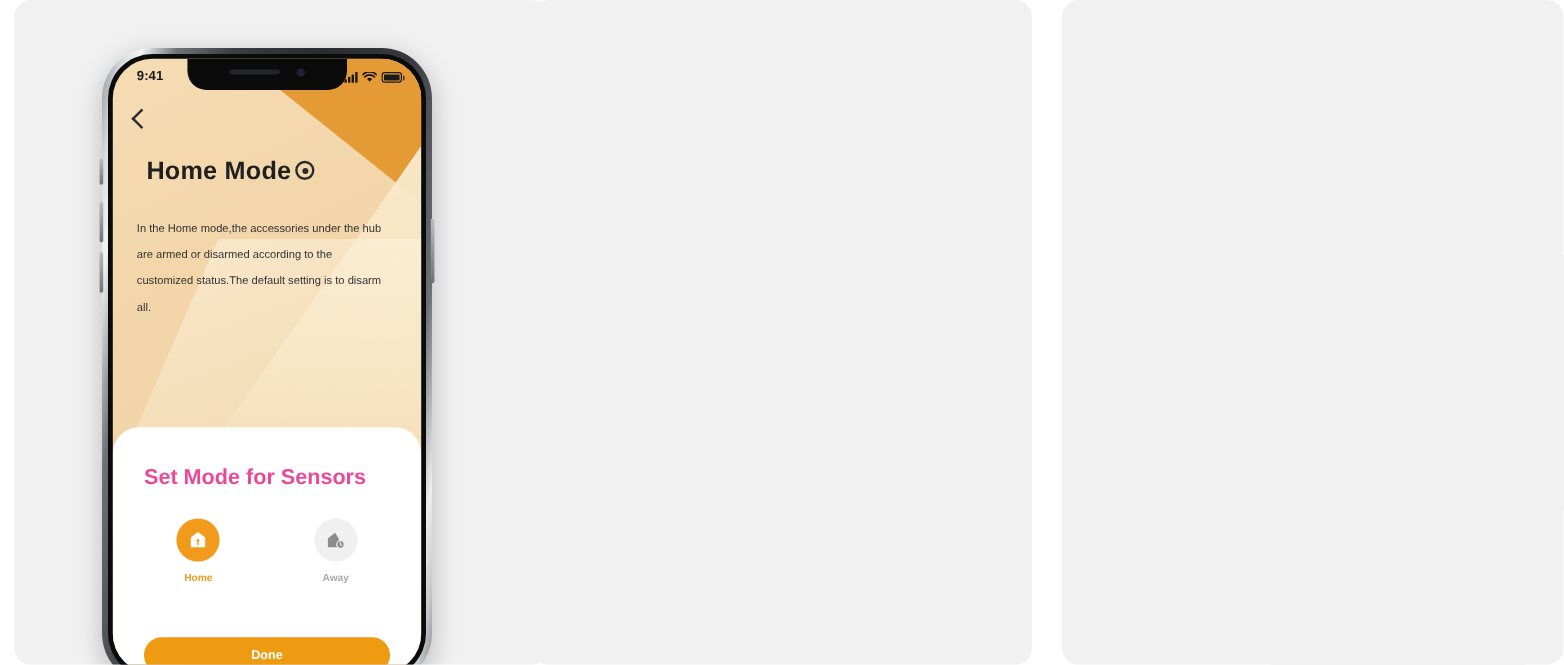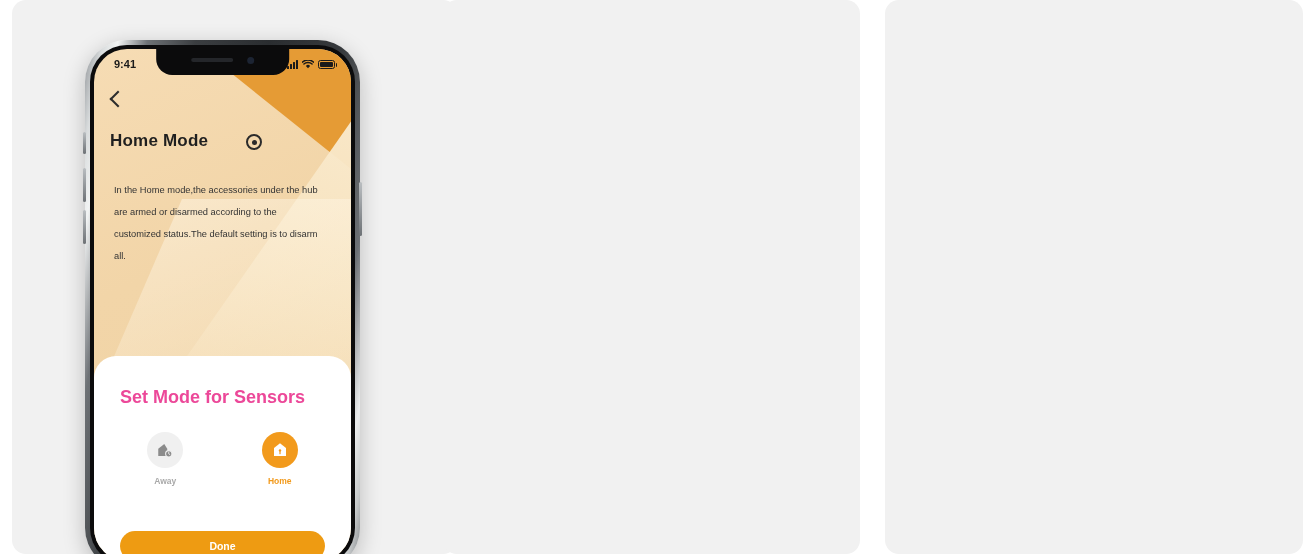--- a/index.html
+++ b/index.html
@@ -98,22 +98,22 @@
     background: rgba(226,178,114,.38); border-radius: 10px;
   }
   .back-chev {
     position:absolute; left: 18px; top: 44px;
     width: 12px; height: 12px;
     border-left: 2.2px solid #2c2c2c; border-bottom: 2.2px solid #2c2c2c;
     transform: rotate(45deg);
     z-index: 10; cursor: pointer;
   }
   .p1-title {
-    position:absolute; left: 16px; top: 82px;
-    font-size: 17px; font-weight: bold; color: #1f1f1f; letter-spacing:.2px;
+    position:absolute; left: 28px; top: 82px;
+    font-size: 21px; font-weight: bold; color: #1f1f1f; letter-spacing:.2px;
     z-index: 10;
   }
   .p1-gear {
     position:absolute; left: 152px; top: 85px;
     width: 16px; height: 16px; border-radius: 50%;
     border: 2px solid #2b2b2b; z-index: 10; cursor:pointer;
     display:flex;align-items:center;justify-content:center;
   }
   .p1-gear::after { content:""; width:5px;height:5px;border-radius:50%;background:#2b2b2b; }
   .p1-desc {
@@ -183,42 +183,42 @@
 
           <div class="back-chev"></div>
           <div class="p1-title">Home Mode</div>
           <div class="p1-gear"></div>
           <div class="p1-desc">In the Home mode,the accessories under the hub are armed or disarmed according to the customized status.The default setting is to disarm all.</div>
 
           <div class="sheet">
             <div class="sheet-title">Set Mode for Sensors</div>
             <div class="modes">
 
+              <div class="mode active">
+                <span class="mode-circ">
+                  <svg width="18" height="18" viewBox="0 0 24 24">
+                    <path d="M12 3 4 9.3V20h16V9.3z" fill="#fff"></path>
+                    <circle cx="12" cy="12.6" r="1.6" fill="#f29a1c"></circle>
+                    <rect x="11.2" y="13.6" width="1.6" height="4" fill="#f29a1c"></rect>
+                  </svg>
+                </span>
+                <span class="mode-label">Home</span>
+              </div>
+
               <div class="mode">
                 <span class="mode-circ">
                   <svg width="18" height="18" viewBox="0 0 24 24">
                     <path d="M11 4 3 10.3V20h12V10.3z" fill="#8b8b8b"></path>
                     <circle cx="17" cy="17" r="4.2" fill="#8b8b8b" stroke="#f0f0f0" stroke-width="1.4"></circle>
                     <path d="M17 14.8v2.3l1.5 1" stroke="#f0f0f0" stroke-width="1.2" fill="none" stroke-linecap="round"></path>
                   </svg>
                 </span>
                 <span class="mode-label">Away</span>
               </div>
 
-              <div class="mode active">
-                <span class="mode-circ">
-                  <svg width="18" height="18" viewBox="0 0 24 24">
-                    <path d="M12 3 4 9.3V20h16V9.3z" fill="#fff"></path>
-                    <circle cx="12" cy="12.6" r="1.6" fill="#f29a1c"></circle>
-                    <rect x="11.2" y="13.6" width="1.6" height="4" fill="#f29a1c"></rect>
-                  </svg>
-                </span>
-                <span class="mode-label">Home</span>
-              </div>
-
 
             </div>
             <div class="done-btn">Done</div>
           </div>
         </div>
       </div>
     </div>
   </div>
 
   <div class="panel" id="panel-2">

